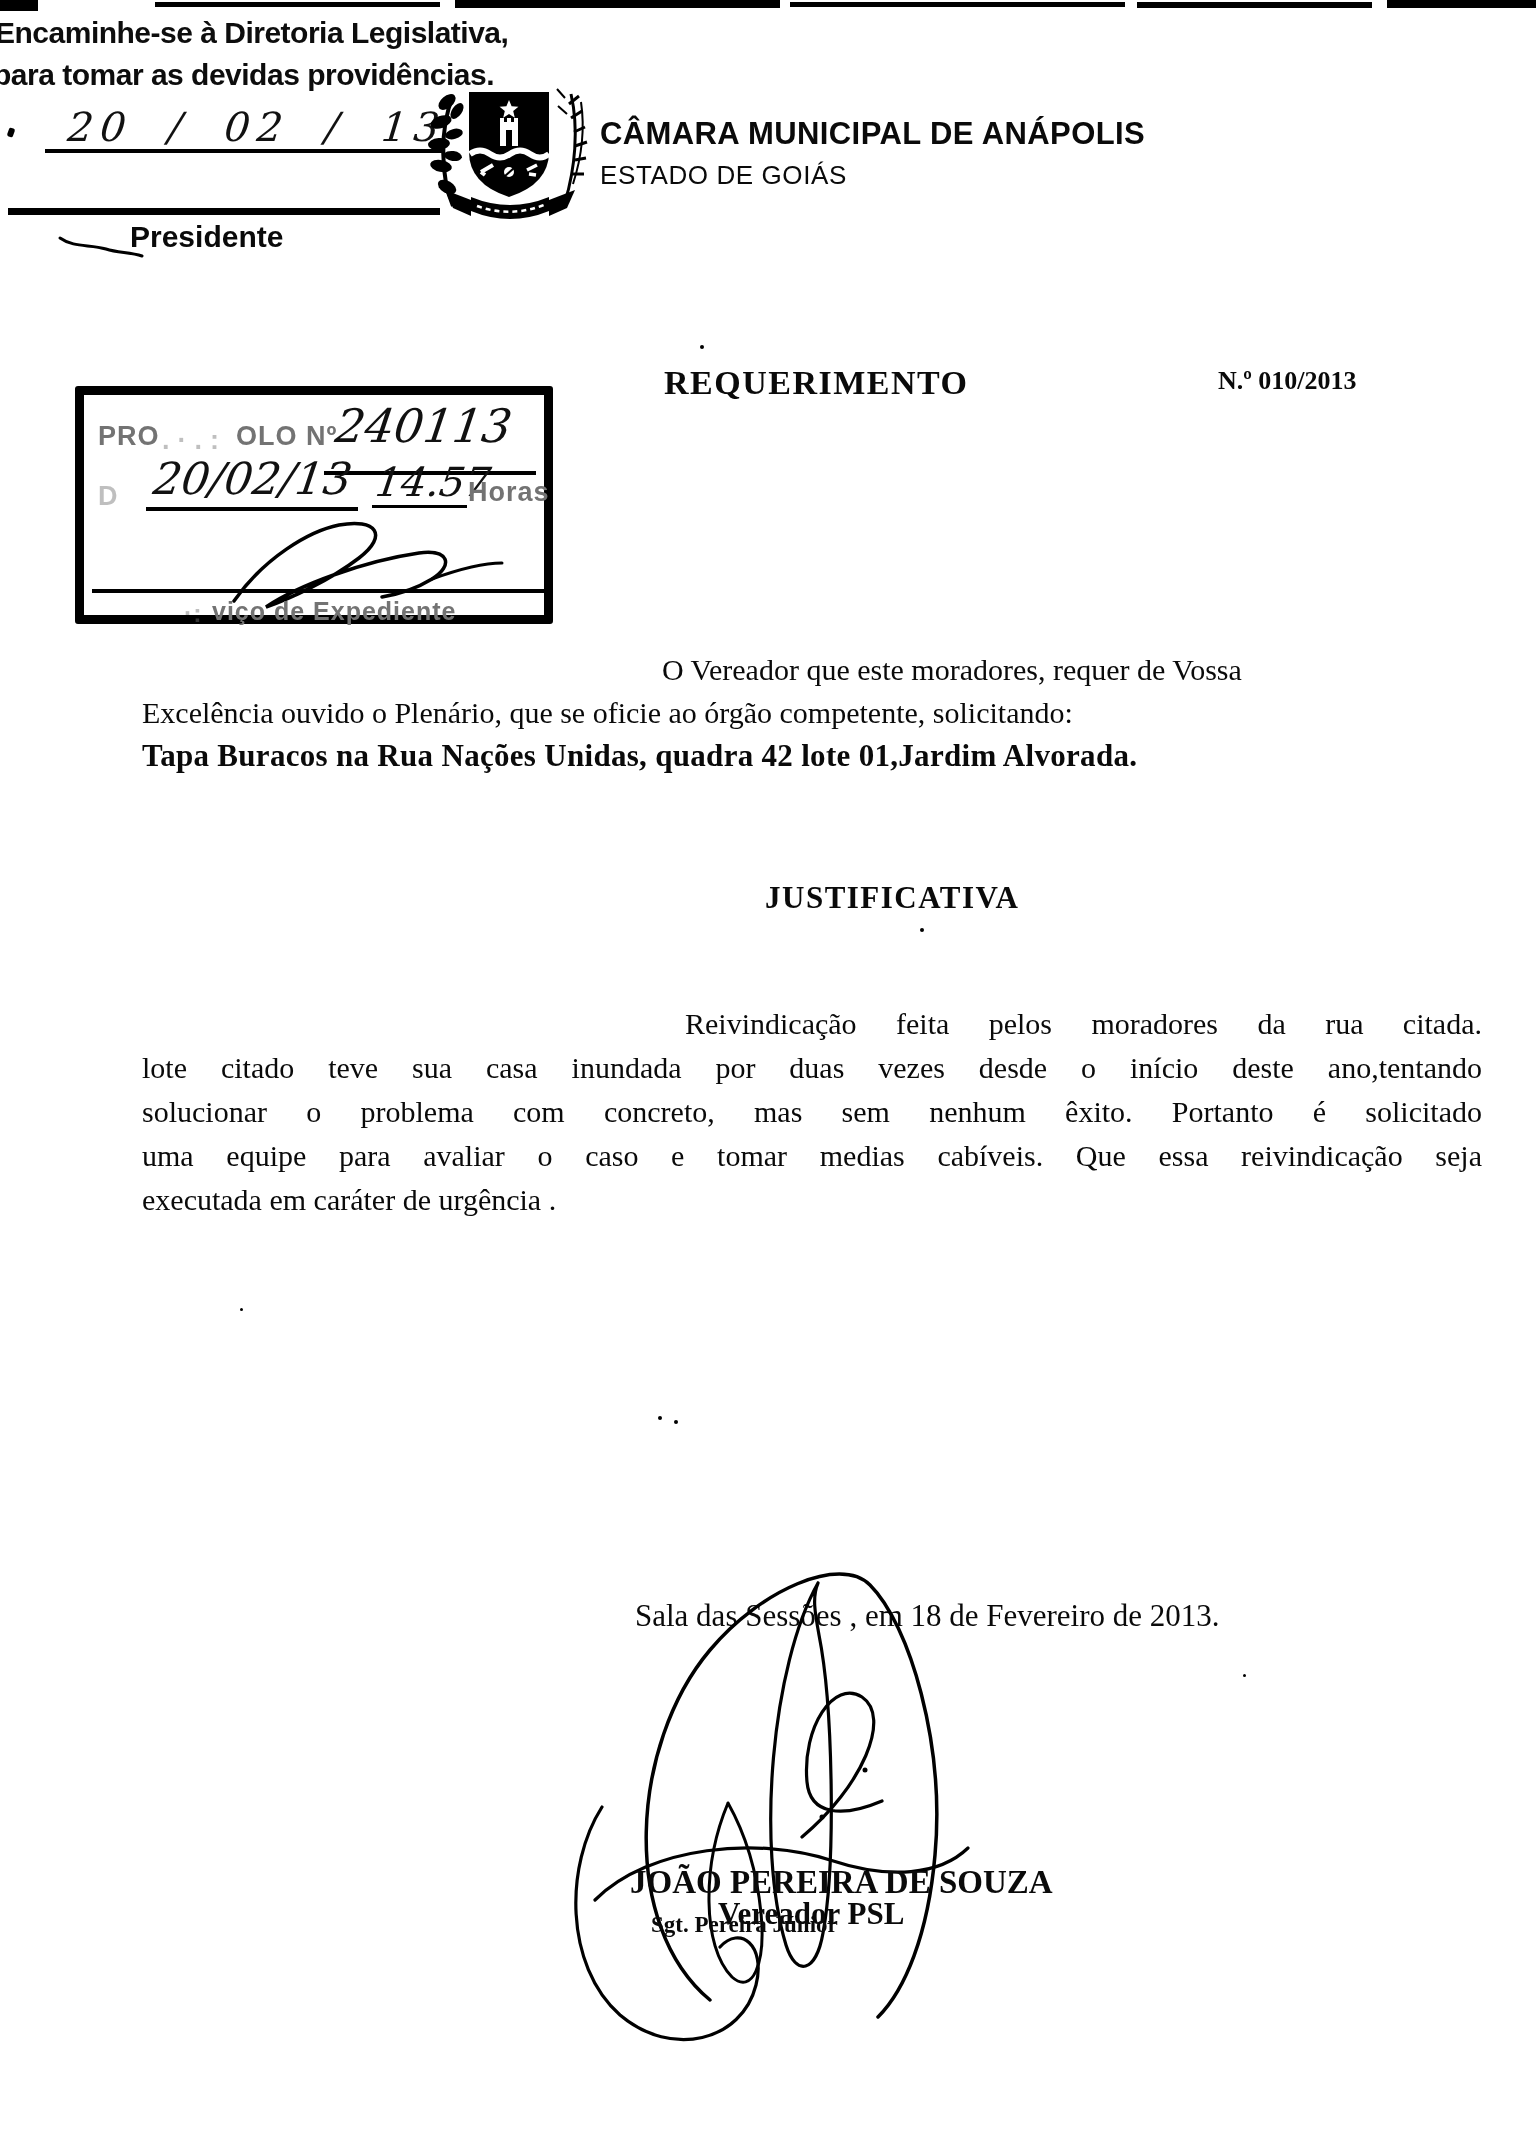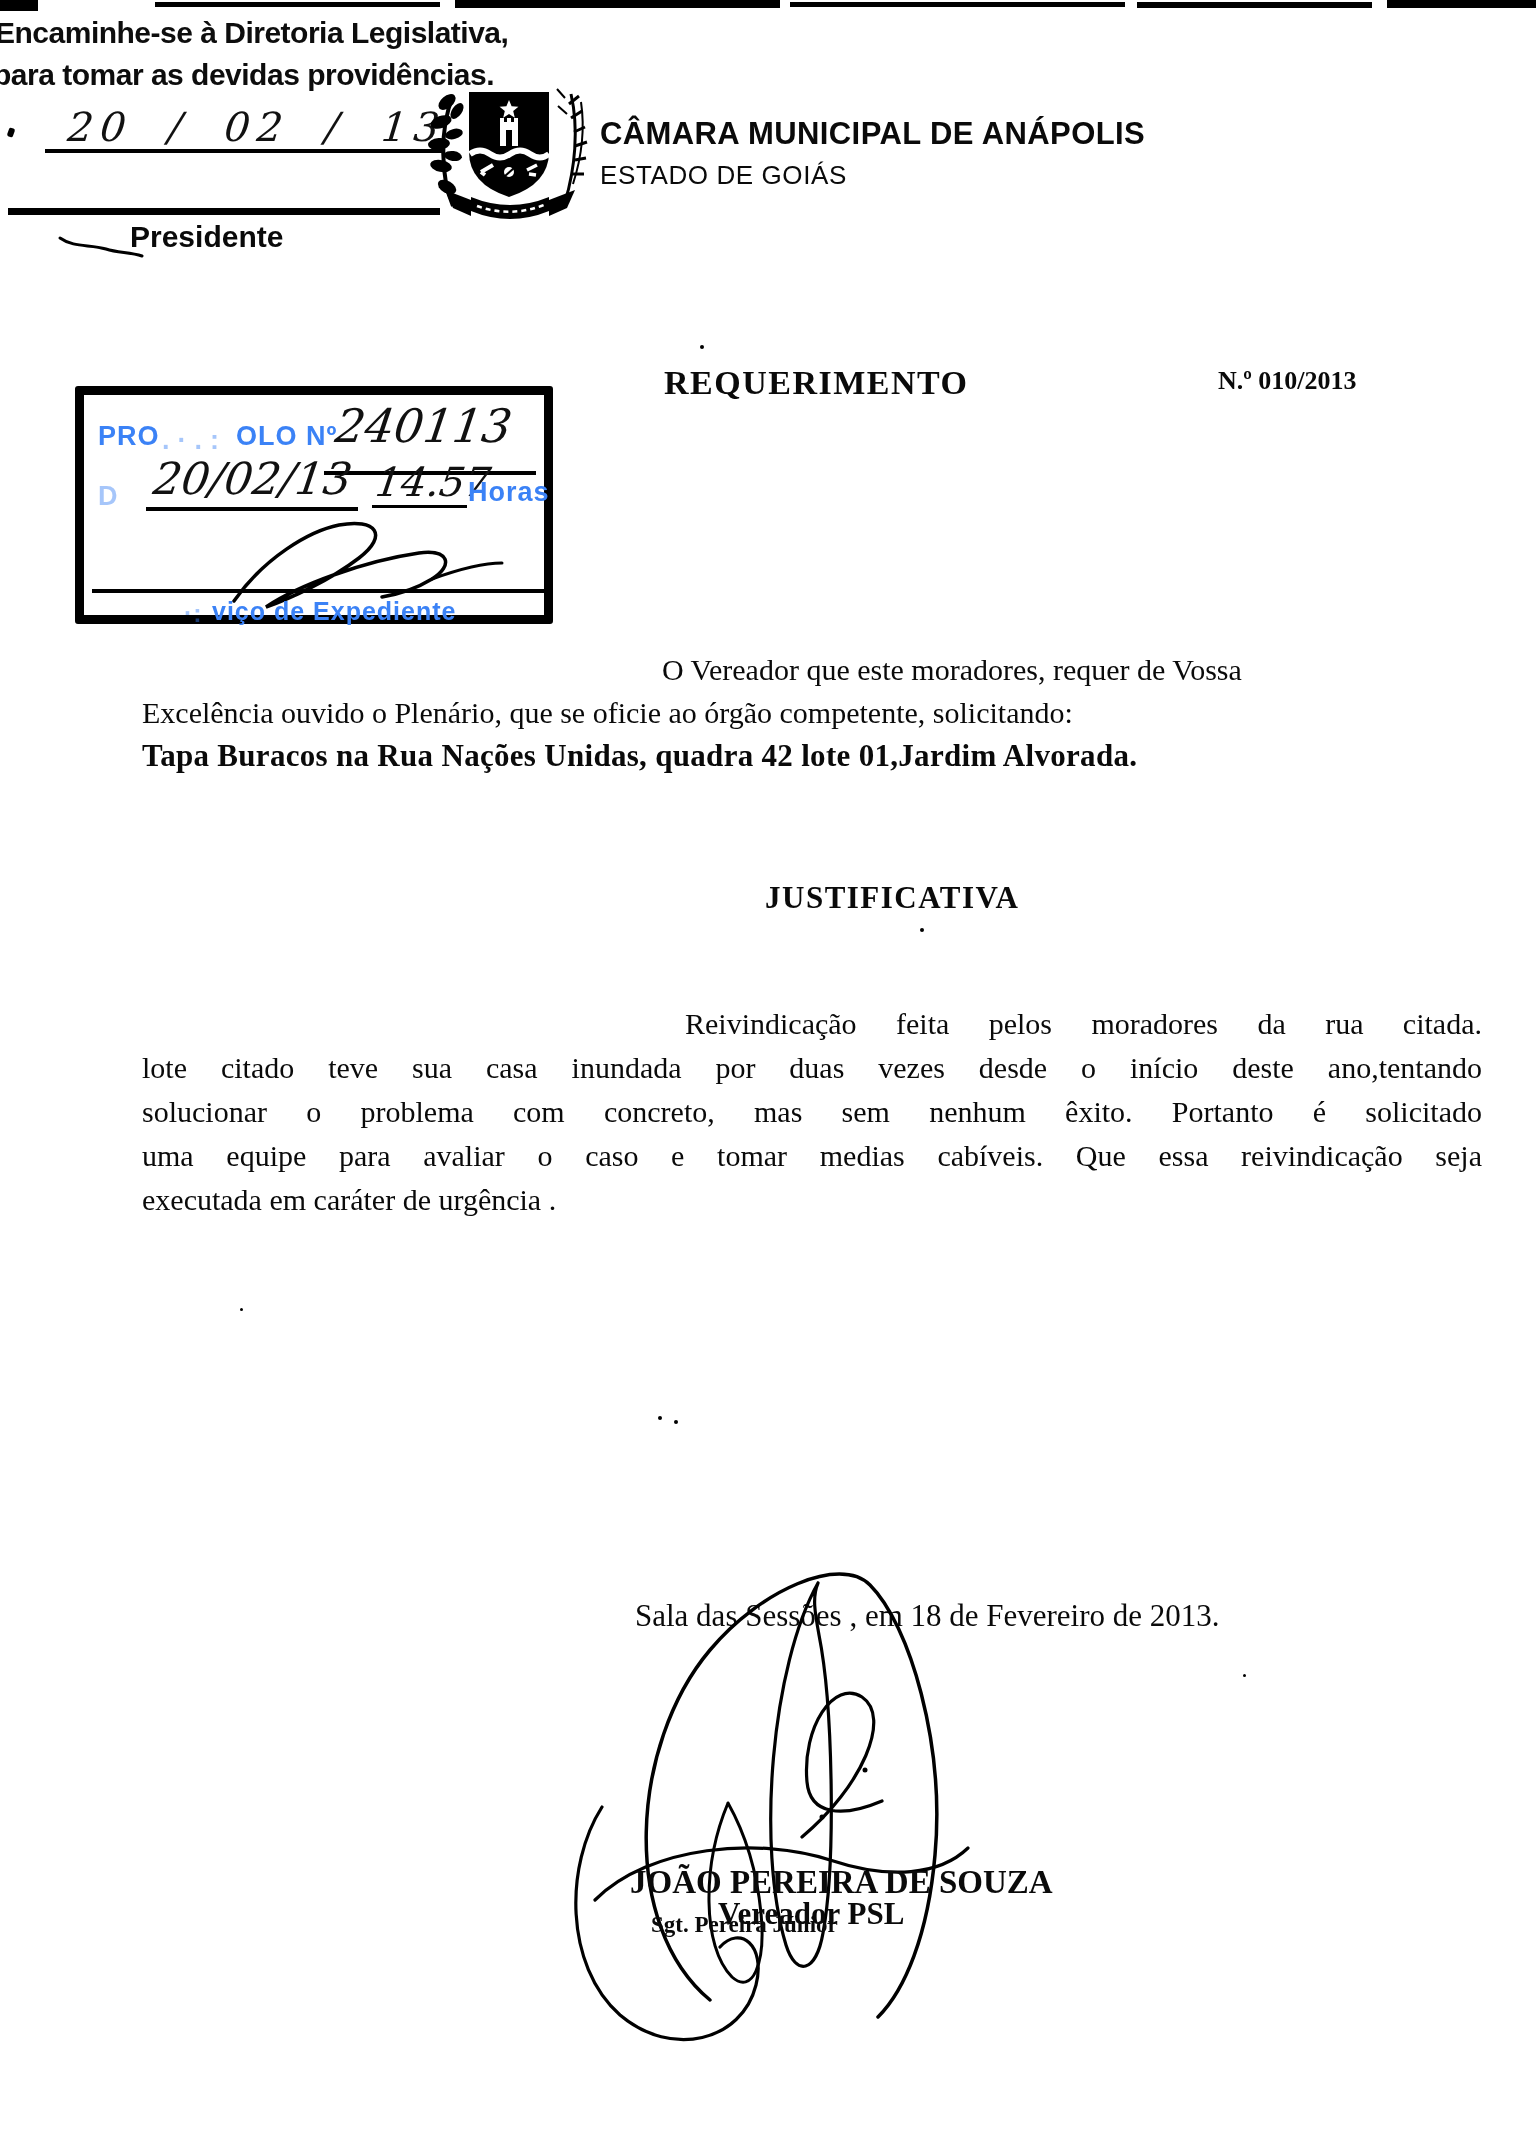--- a/index.html
+++ b/index.html
@@ -20,21 +20,21 @@
   .org-name{font-family:"Liberation Sans", sans-serif;font-weight:bold;font-size:31px;
             letter-spacing:0.4px;white-space:nowrap;}
   .org-sub{font-family:"Liberation Sans", sans-serif;font-size:26px;letter-spacing:0.6px;white-space:nowrap;}
   
   .doc-title{font-size:34px;font-weight:bold;letter-spacing:1.5px;white-space:nowrap;}
   .doc-number{font-size:26px;font-weight:bold;white-space:nowrap;}
   
   .stamp{position:absolute;left:75px;top:386px;width:478px;height:238px;border:9px solid #000;
          border-radius:3px;box-sizing:border-box;}
   .stamp-label{font-family:"Liberation Sans", sans-serif;font-weight:bold;font-size:27px;
-               letter-spacing:1px;white-space:nowrap;color:#3b82f6;}
+               letter-spacing:1px;white-space:nowrap;color:#737373;}
   .stamp-hand{font-size:46px;transform:skewX(-8deg);}
   .faded{opacity:0.45;}
   
   .bodyline{position:relative;font-size:30px;line-height:43px;height:43px;white-space:nowrap;}
   .jline{font-size:30px;line-height:44px;height:44px;text-align:justify;text-align-last:justify;
          white-space:normal;}
   .jline.noj{text-align:left;text-align-last:left;}
   .just-title{font-size:31px;font-weight:bold;letter-spacing:1.5px;white-space:nowrap;}
   .closing{font-size:31px;white-space:nowrap;}
   .signer{font-weight:bold;white-space:nowrap;}

